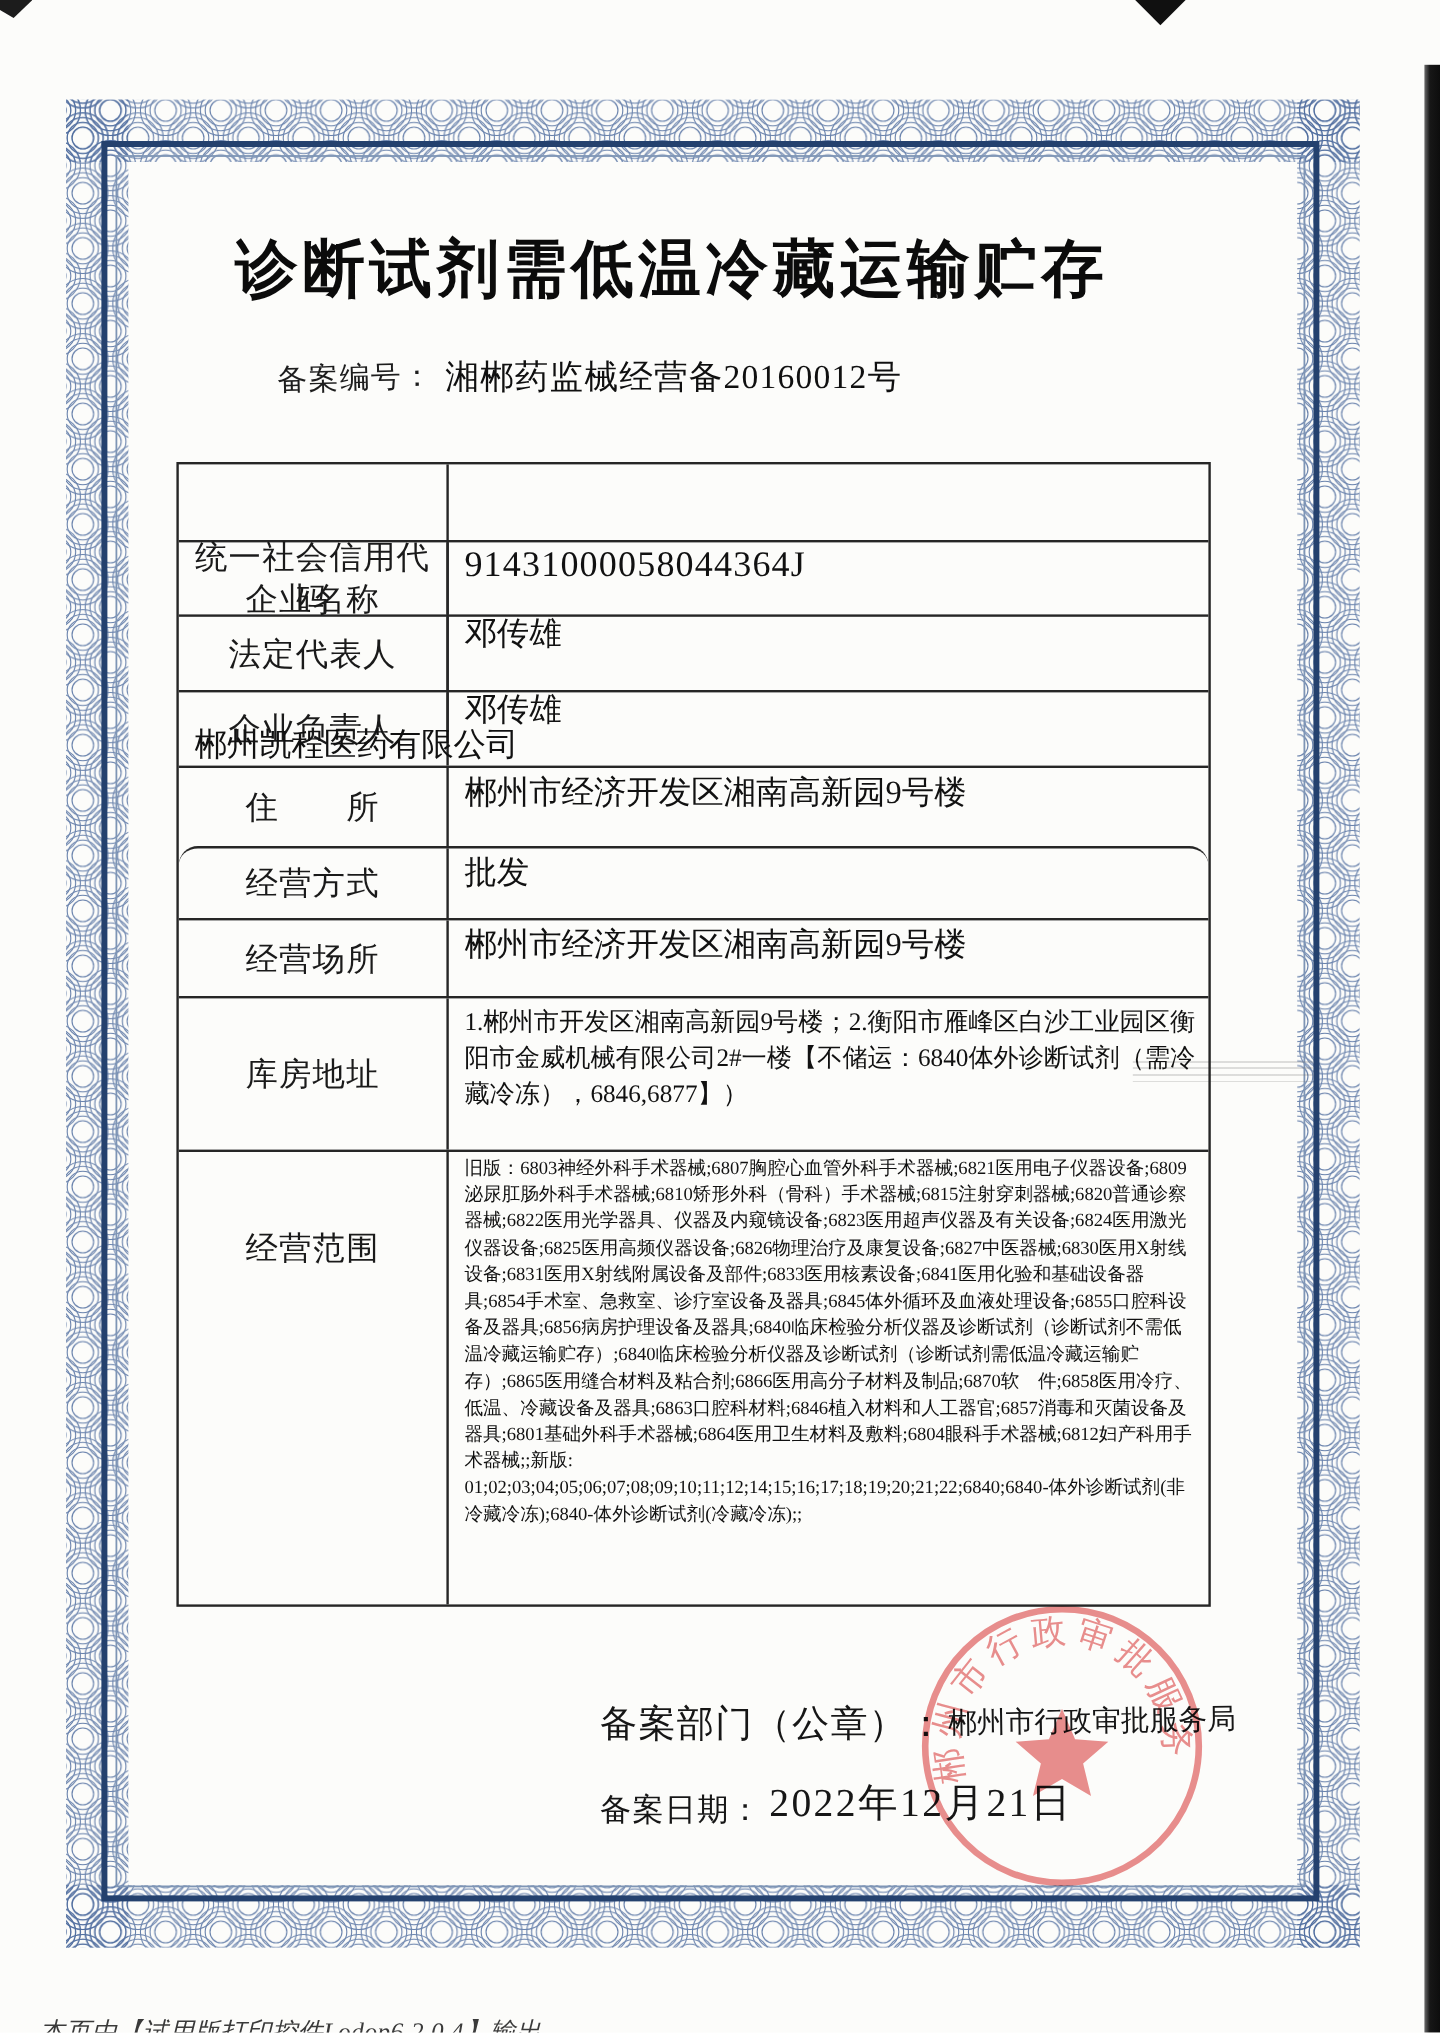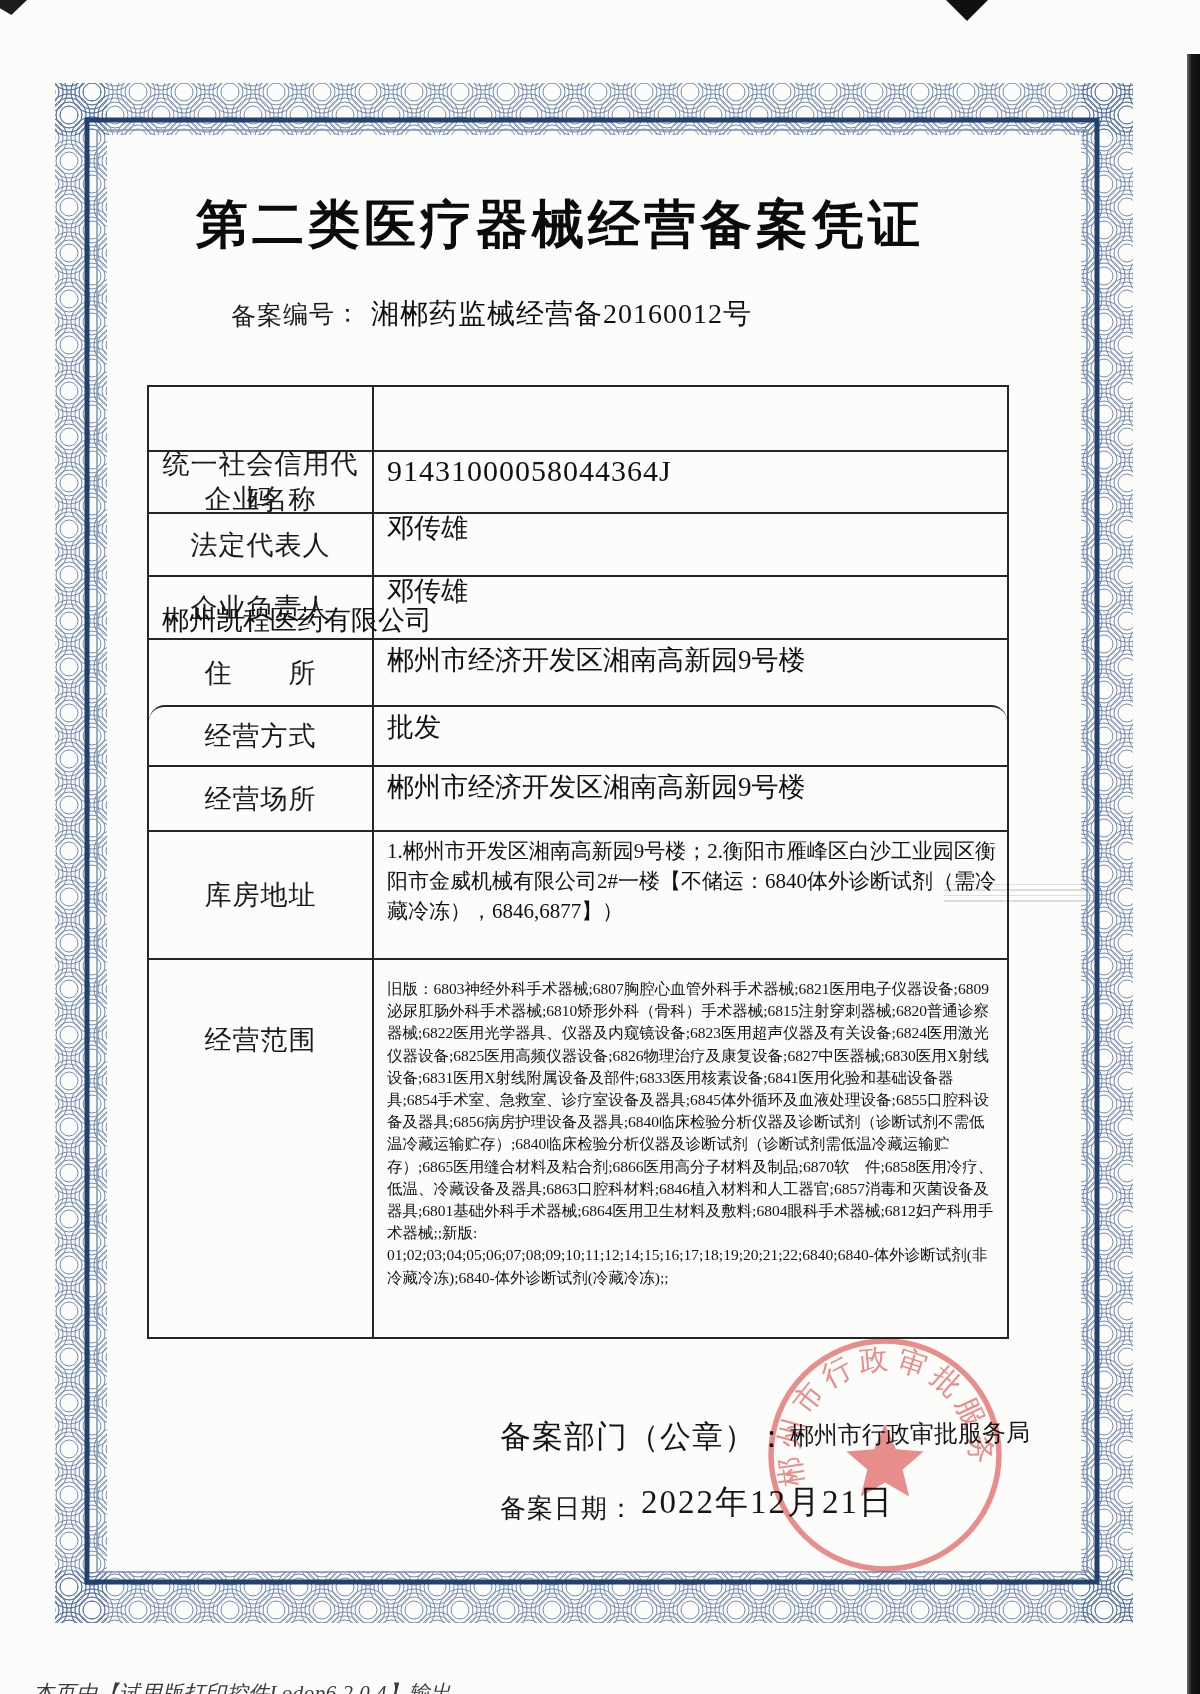--- a/index.html
+++ b/index.html
@@ -33,21 +33,21 @@
     display:flex;align-items:center;justify-content:center;
     font-size:27px;letter-spacing:1px;color:#1a1a1a;text-align:center;}
   .tvalue{flex:1;padding:2px 10px 0 13px;font-size:27px;color:#111;}
   .r1{height:63px;flex-direction:column;} .r2{height:60px;} .r3{height:61px;} .r4{height:61px;}
   .r5{height:65px;} .r6{height:58px;border-radius:16px;} .r7{height:63px;} .r8{height:126px;} .r9{height:377px;}
   .r1 .tvalue span{display:inline-block;transform:translateY(-10px);}
   .r3 .tvalue span,.r4 .tvalue span{display:inline-block;transform:translateY(-6px);}
   .r2 .tvalue{font-size:30px;letter-spacing:1px;}
   .r8 .tvalue{font-size:21px;line-height:30px;padding-top:4px;}
   .r9 .tlabel{align-items:flex-start;padding-top:62px;}
-  .r9 .tvalue{font-size:15.5px;line-height:22.2px;padding-top:18px;letter-spacing:0;}
+  .r9 .tvalue{font-size:15.5px;line-height:22.2px;padding-top:3px;letter-spacing:0;}
   
   .dept-line{position:absolute;left:500px;top:1416px;white-space:nowrap;text-align:right;}
   .dept-label{font-size:31px;letter-spacing:1px;font-weight:500;}
   .dept-value{font-size:24px;margin-left:2px;display:inline-block;transform:translateY(-5px) rotate(-0.8deg);}
   .date-line{position:absolute;left:500px;top:1484px;white-space:nowrap;}
   .date-label{font-size:26px;letter-spacing:1px;font-weight:500;text-align:center;}
   .date-value{font-size:33px;letter-spacing:2px;margin-left:6px;display:inline-block;transform:translateY(-4px);}
   .stamp{position:absolute;left:760px;top:1330px;mix-blend-mode:multiply;opacity:.88;}
   .page-footer{position:absolute;left:33px;top:1636px;font-size:21px;font-style:italic;color:#3a3a3a;letter-spacing:.5px;margin-top:43px;}
 </style>
@@ -91,21 +91,21 @@
 
     <rect x="87" y="120" width="1010" height="1462" fill="none" stroke="#24416e" stroke-width="5"></rect>
     <rect x="97" y="130" width="990" height="1442" fill="none" stroke="#7e95b5" stroke-width="1.5"></rect>
   </svg>
 
   <div class="edge-right"></div>
   <div class="mark-tr"></div>
   <div class="mark-tl"></div>
   <div class="smudge"></div>
 
-  <h1 class="title">第二类医疗器械经营备案凭证</h1>
+  <h1 class="title">诊断试剂需低温冷藏运输贮存</h1>
   <div class="filing-line">
     <span class="filing-label">备案编号：</span><span class="filing-value">湘郴药监械经营备20160012号</span>
   </div>
 
   <div class="cert-table">
     <div class="trow r1">
       <div class="tlabel">企业名称</div>
       <div class="tvalue"><span>郴州凯程医药有限公司</span></div>
     </div>
     <div class="trow r2">

